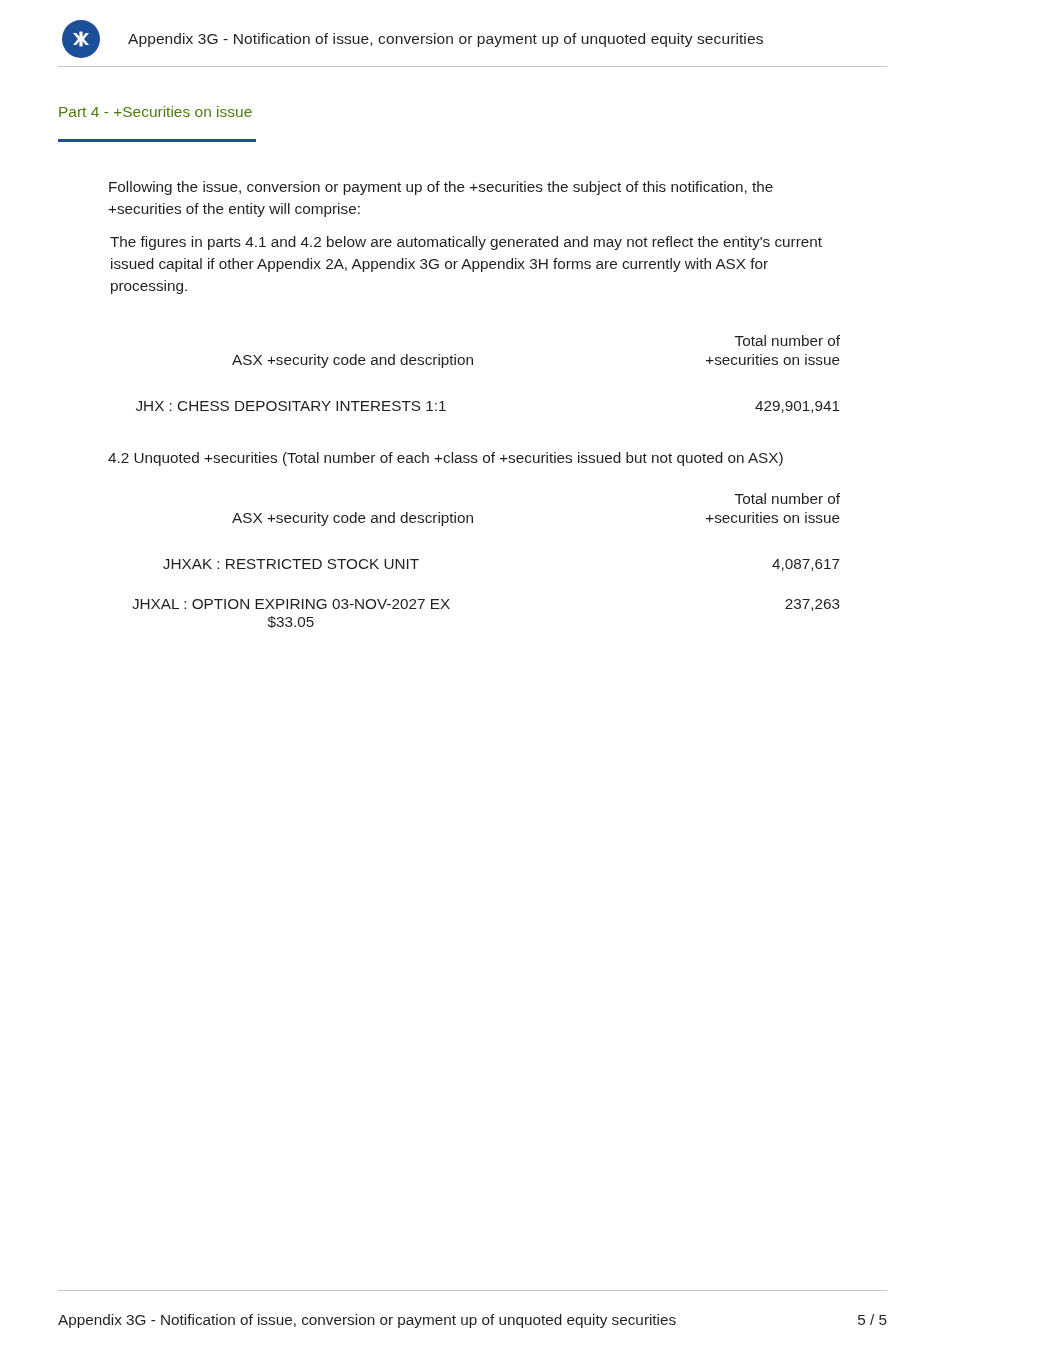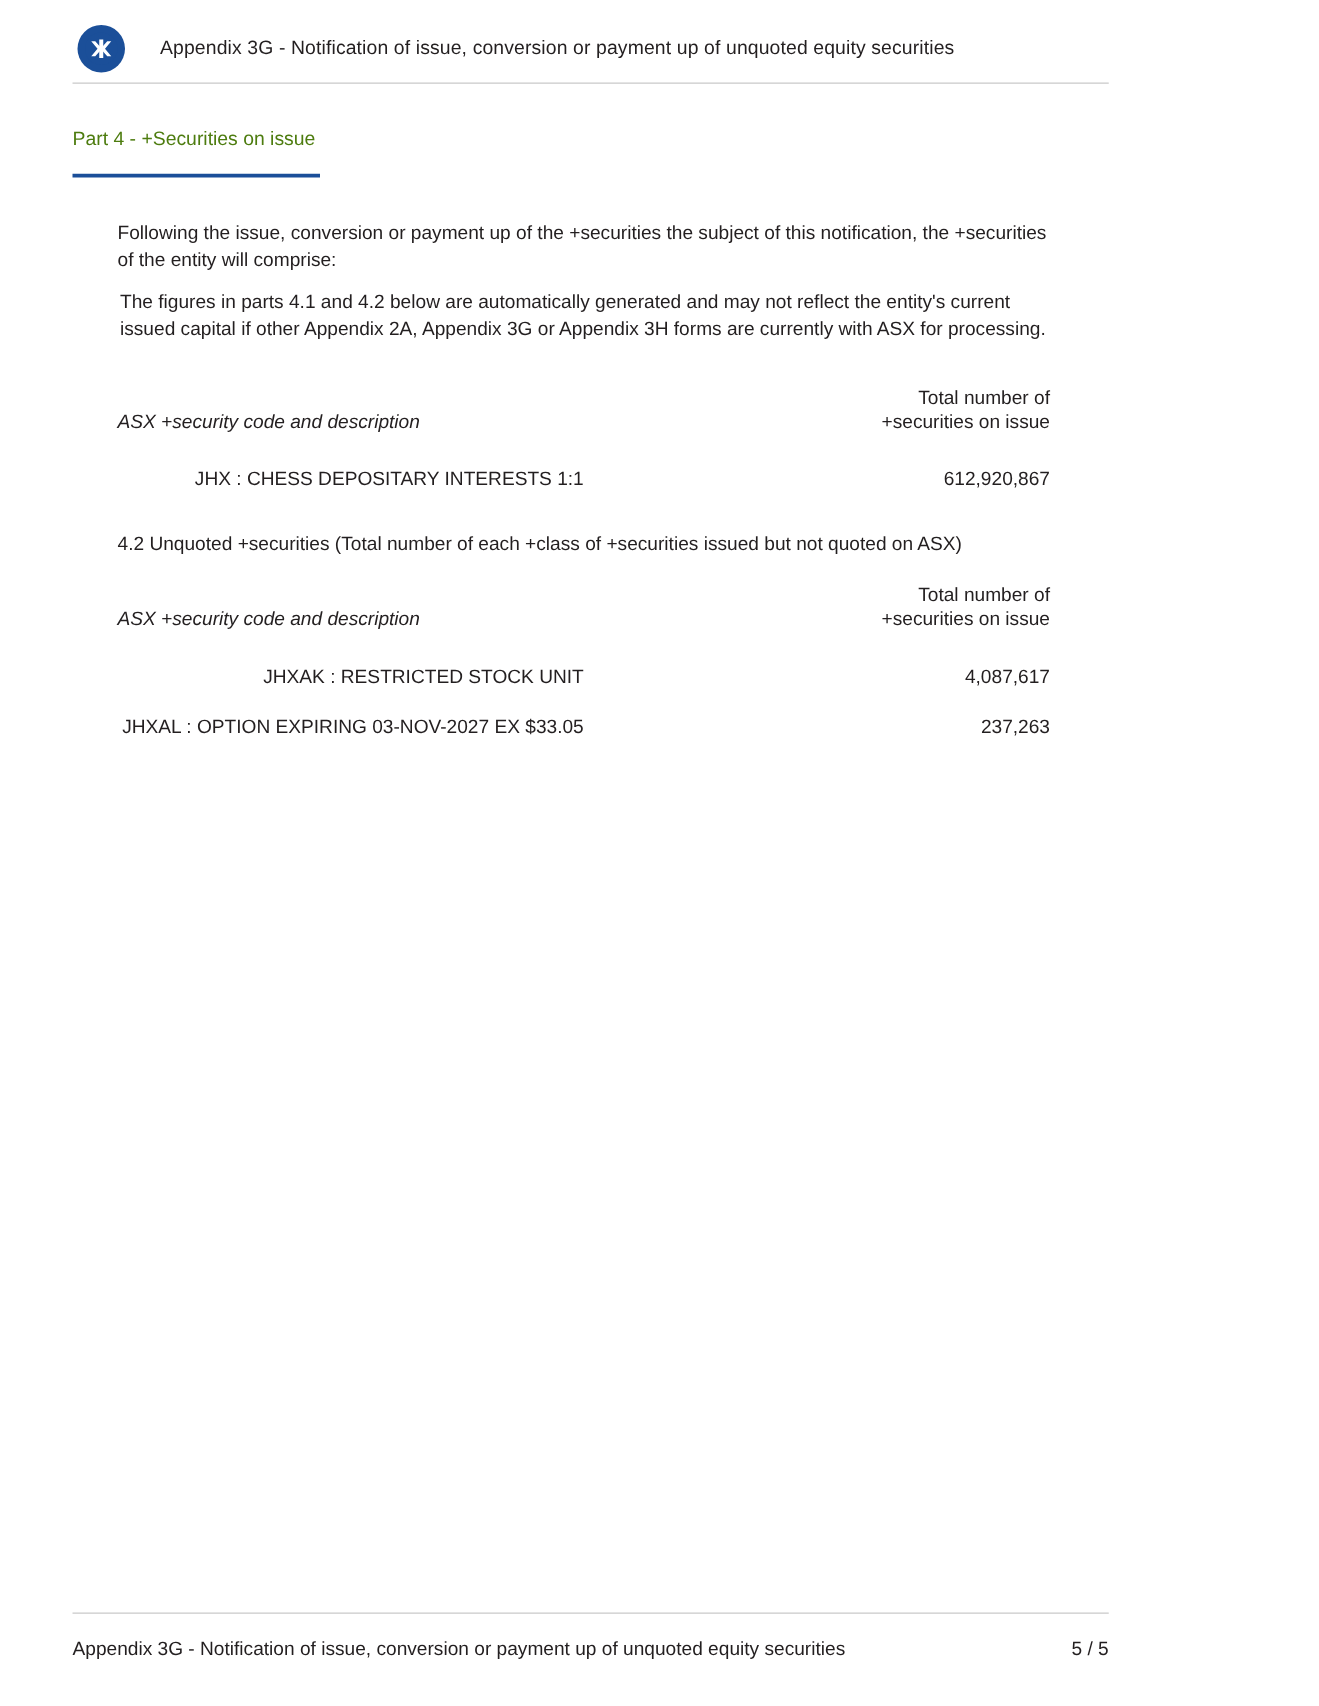--- a/index.html
+++ b/index.html
@@ -75,21 +75,21 @@
     top: 139px;
     left: 58px;
     width: 198px;
     height: 3px;
     background: #1b4f99;
   }
 
   
   .body-block {
     position: absolute;
-    left: 94px;
+    left: 108px;
     right: 105px;
     top: 176px;
   }
   .intro {
     font-size: 15.3px;
     line-height: 1.42;
     color: #231f20;
     margin: 0;
   }
   .note {
@@ -114,37 +114,36 @@
     table-layout: fixed;
   }
   table.sec-table th {
     font-weight: normal;
     font-size: 15.3px;
     color: #231f20;
     padding: 0 0 6px 0;
     vertical-align: bottom;
   }
   th.col-code {
-    text-align: left;
+    text-align: right;
     padding-left: 8px;
-    font-style: italic;
   }
   th.col-total {
     text-align: right;
     line-height: 1.25;
     padding-right: 2px;
   }
   table.sec-table td {
     font-size: 15.3px;
     color: #231f20;
     padding: 22px 0 0 0;
     vertical-align: top;
   }
   td.cell-code {
-    text-align: right;
+    text-align: center;
     padding-left: 8px;
   }
   td.cell-total {
     text-align: right;
     padding-right: 2px;
   }
 
   
   .footer-rule {
     position: absolute;
@@ -198,21 +197,21 @@
             <th class="col-code">ASX +security code and description</th>
             <th class="col-total">
               <div>Total number of</div>
               <div>+securities on issue</div>
             </th>
           </tr>
         </thead>
         <tbody>
           <tr>
             <td class="cell-code">JHX : CHESS DEPOSITARY INTERESTS 1:1</td>
-            <td class="cell-total">612,920,867</td>
+            <td class="cell-total">429,901,941</td>
           </tr>
         </tbody>
       </table>
     </div>
 
     <div class="section">
       <div class="section-title">4.2 Unquoted +securities (Total number of each +class of +securities issued but not quoted on ASX)</div>
       <table class="sec-table">
         <thead>
           <tr>

